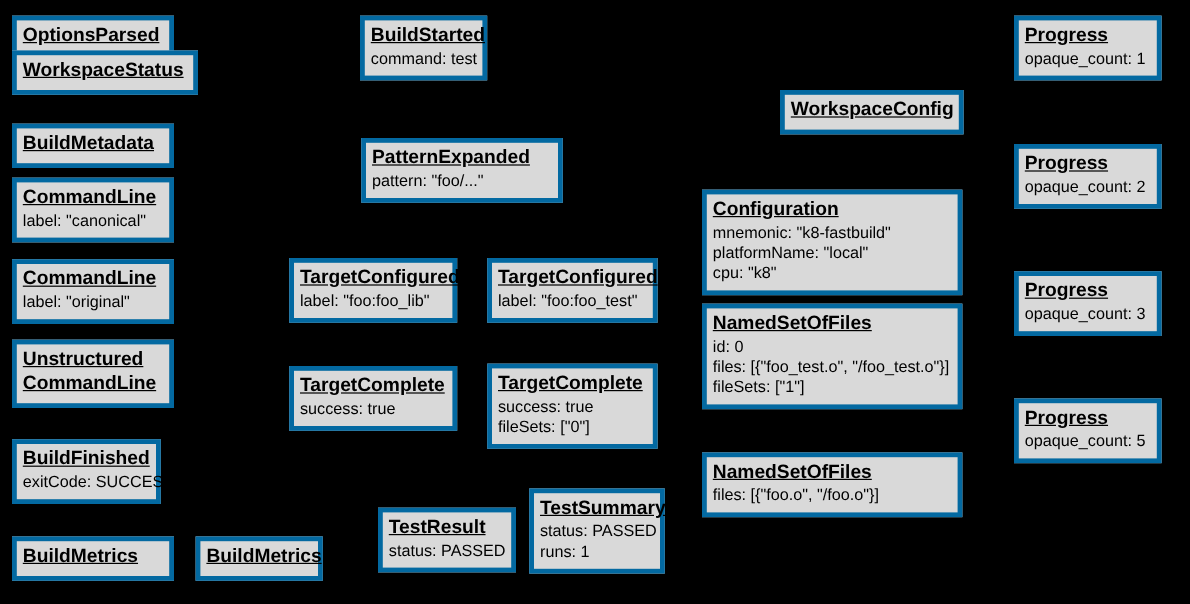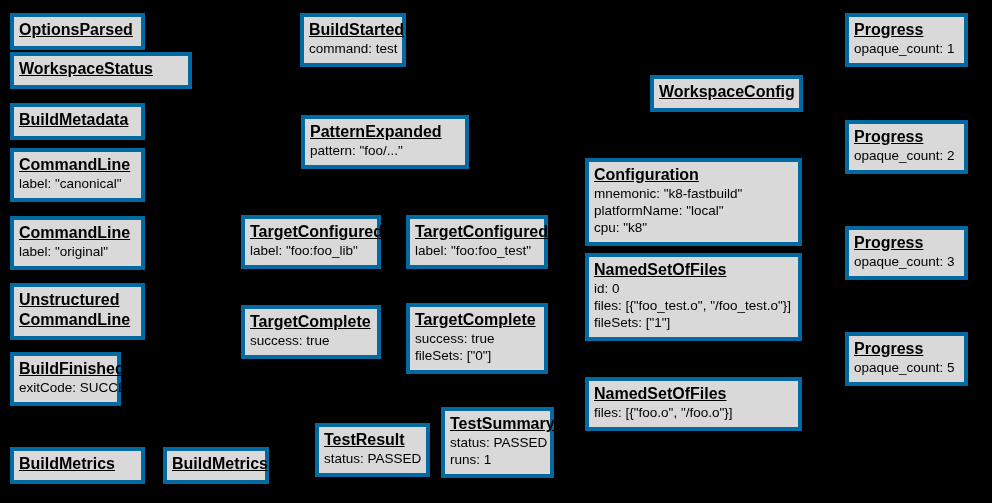--- a/index.html
+++ b/index.html
@@ -38,21 +38,21 @@
 </style>
 </head>
 <body>
 
 <div class="canvas">
 
   <div class="node" style="left:10px;top:13px;width:135px">
     <div class="title">OptionsParsed</div>
   </div>
 
-  <div class="node" style="left:10px;top:52px;width:182px">
+  <div class="node" style="left:10px;top:42px;width:155px">
     <div class="title">WorkspaceStatus</div>
   </div>
 
   <div class="node" style="left:10px;top:103px;width:135px">
     <div class="title">BuildMetadata</div>
   </div>
 
   <div class="node" style="left:10px;top:148px;width:135px">
     <div class="title">CommandLine</div>
     <div class="line">label: "canonical"</div>
@@ -61,21 +61,21 @@
   <div class="node" style="left:10px;top:216px;width:135px">
     <div class="title">CommandLine</div>
     <div class="line">label: "original"</div>
   </div>
 
   <div class="node" style="left:10px;top:283px;width:135px">
     <div class="title">Unstructured</div>
     <div class="title">CommandLine</div>
   </div>
 
-  <div class="node" style="left:10px;top:352px;width:111px">
+  <div class="node" style="left:10px;top:366px;width:124px">
     <div class="title">BuildFinished</div>
     <div class="line">exitCode: SUCCESS</div>
   </div>
 
   <div class="node" style="left:10px;top:447px;width:135px">
     <div class="title">BuildMetrics</div>
   </div>
 
   <div class="node" style="left:163px;top:447px;width:106px">
     <div class="title">BuildMetrics</div>

